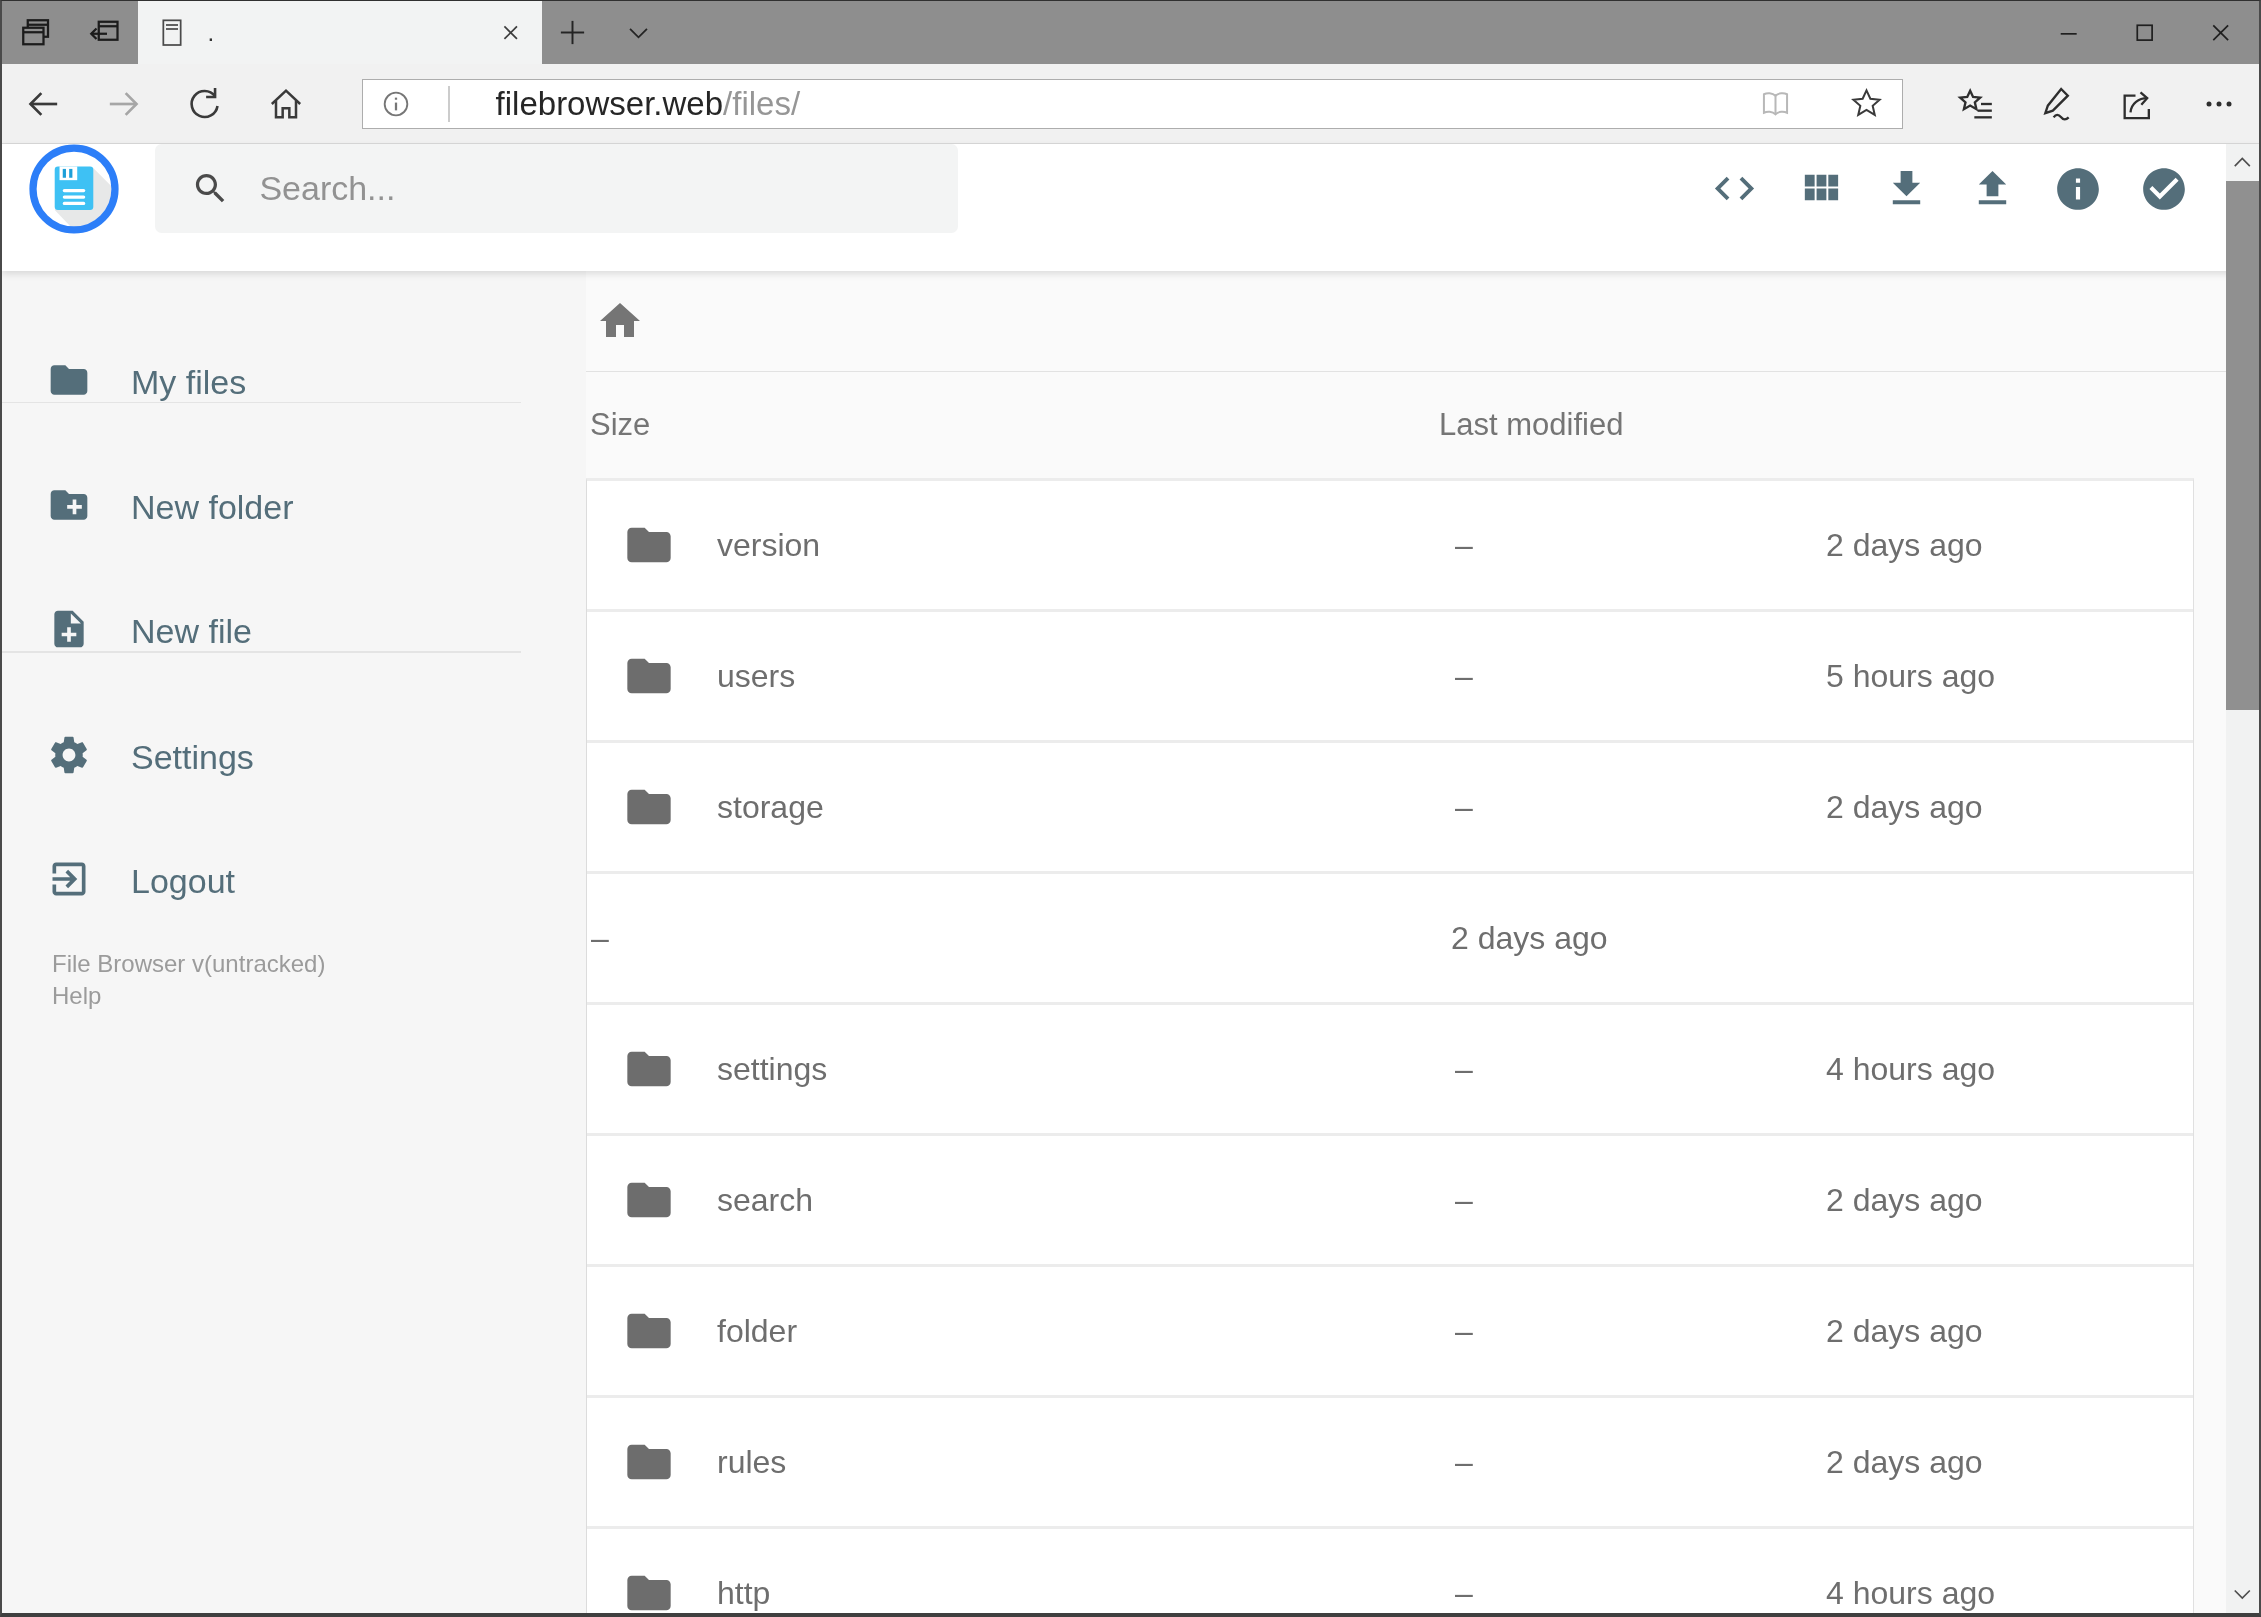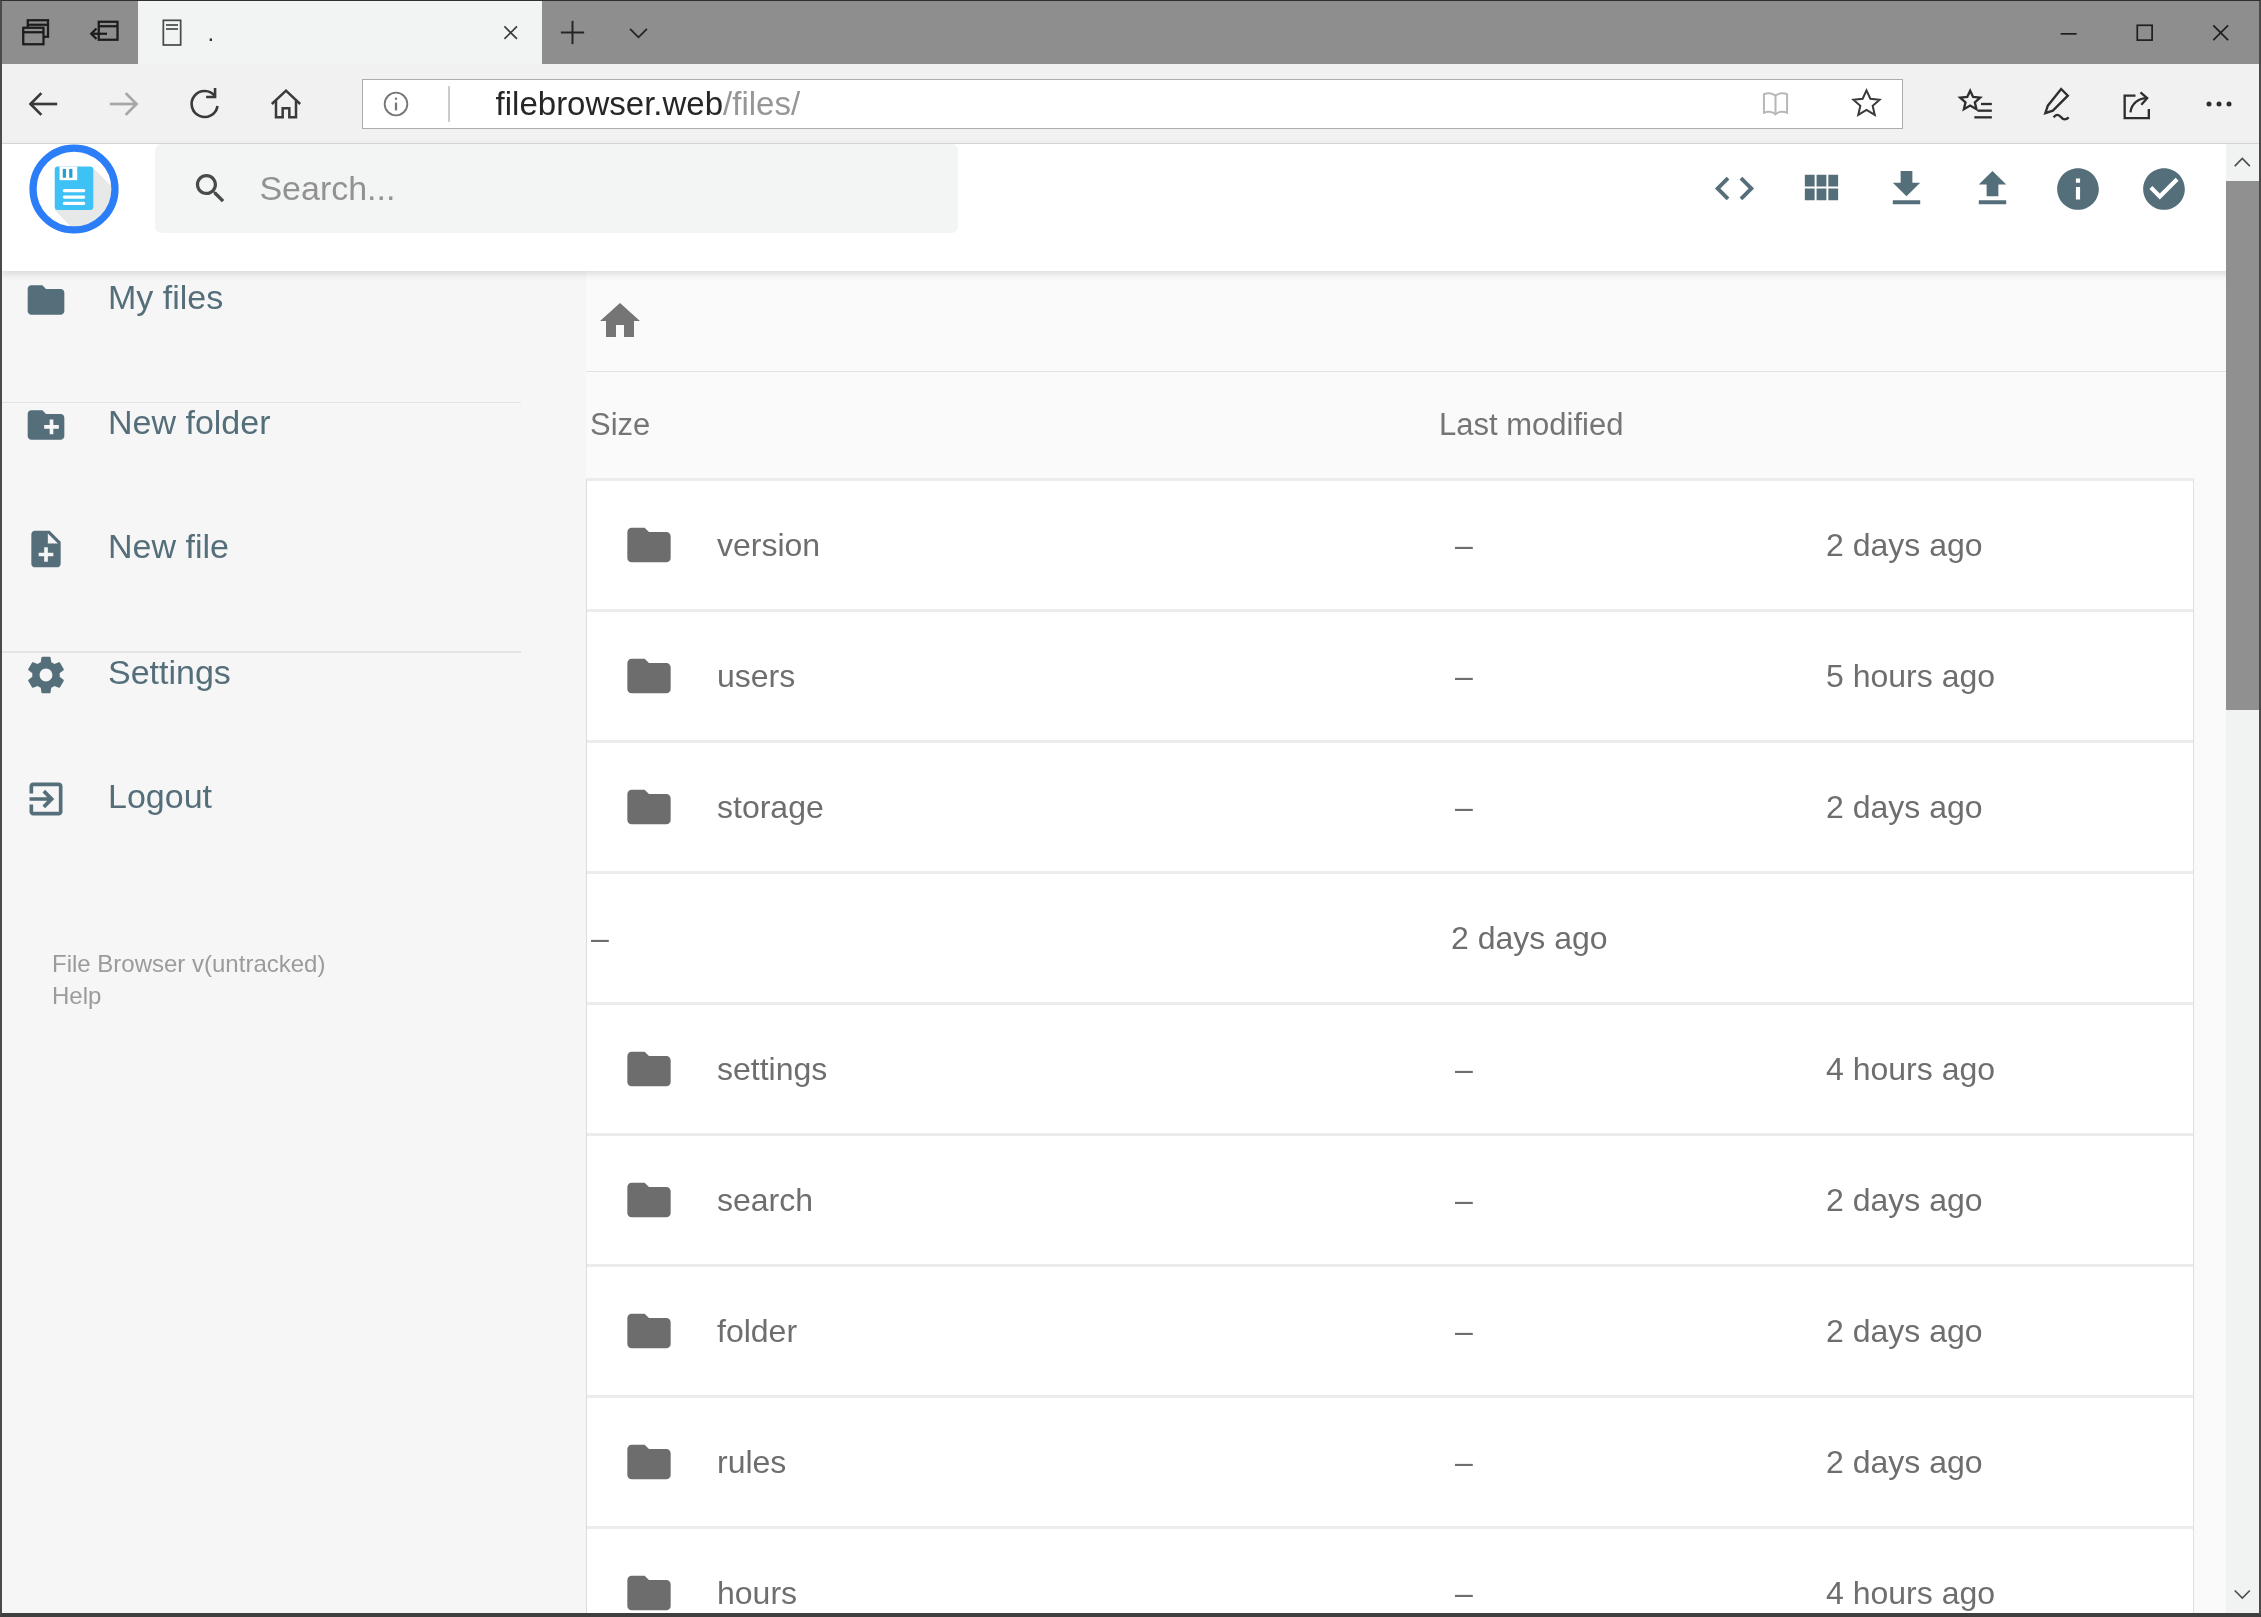--- a/index.html
+++ b/index.html
@@ -47,21 +47,21 @@
   .searchbox input { border:none; outline:none; background:transparent; font-family:"Liberation Sans",sans-serif;
     font-size:34px; color:#555; margin-left:29px; width:646px; }
   .searchbox input::placeholder { color:#929292; }
   .header-actions { margin-left:auto; display:flex; margin-right:52px; }
   .hbtn { width:86px; height:89px; display:flex; align-items:center; justify-content:center; }
 
   .content { flex:1; display:flex; min-height:0; }
 
   
   .sidebar { width:584px; background:#f6f6f6; padding-top:6.5px; position:relative; flex:0 0 auto; }
-  .sb-item { height:124px; display:flex; align-items:flex-start; padding-left:22px; cursor:pointer; }
+  .sb-item { height:124px; display:flex; align-items:flex-end; padding-left:45px; cursor:pointer; }
   .sb-item .lbl { font-size:34px; color:#546e7a; margin-left:40px; }
   .sb-div { height:1.6px; width:519px; background:#e4e4e4; }
   .sb-footer { position:absolute; left:50px; top:677px; font-size:24px; color:#9b9b9b; line-height:31.5px; }
   .sb-footer .help { display:block; margin-top:0.8px; }
 
   
   .main { flex:1; display:flex; flex-direction:column; background:#fafafa; min-width:0; }
   .breadcrumb { height:101px; border-bottom:1.6px solid #e2e2e2; display:flex; align-items:center;
     padding-left:9.7px; margin-right:33px; flex:0 0 auto; }
   .listheader { height:106px; display:grid; grid-template-columns:853px 363px auto;
@@ -463,21 +463,21 @@
               <div>2 days ago</div>
             </div>
 
             <div class="row">
               <div class="name-cell">
                 <span>
                   <svg width="52" height="52" viewBox="0 0 24 24" fill="#6d6d6d">
                     <path d="M10 4H4c-1.1 0-1.99.9-1.99 2L2 18c0 1.1.9 2 2 2h16c1.1 0 2-.9 2-2V8c0-1.1-.9-2-2-2h-8l-2-2z"></path>
                   </svg>
                 </span>
-                <span class="fname">hours</span>
+                <span class="fname">http</span>
               </div>
               <div class="size-cell">–</div>
               <div>4 hours ago</div>
             </div>
           </div>
       </div>
     </div>
 
     <div class="scrollbar">
       <div class="sb-up">

